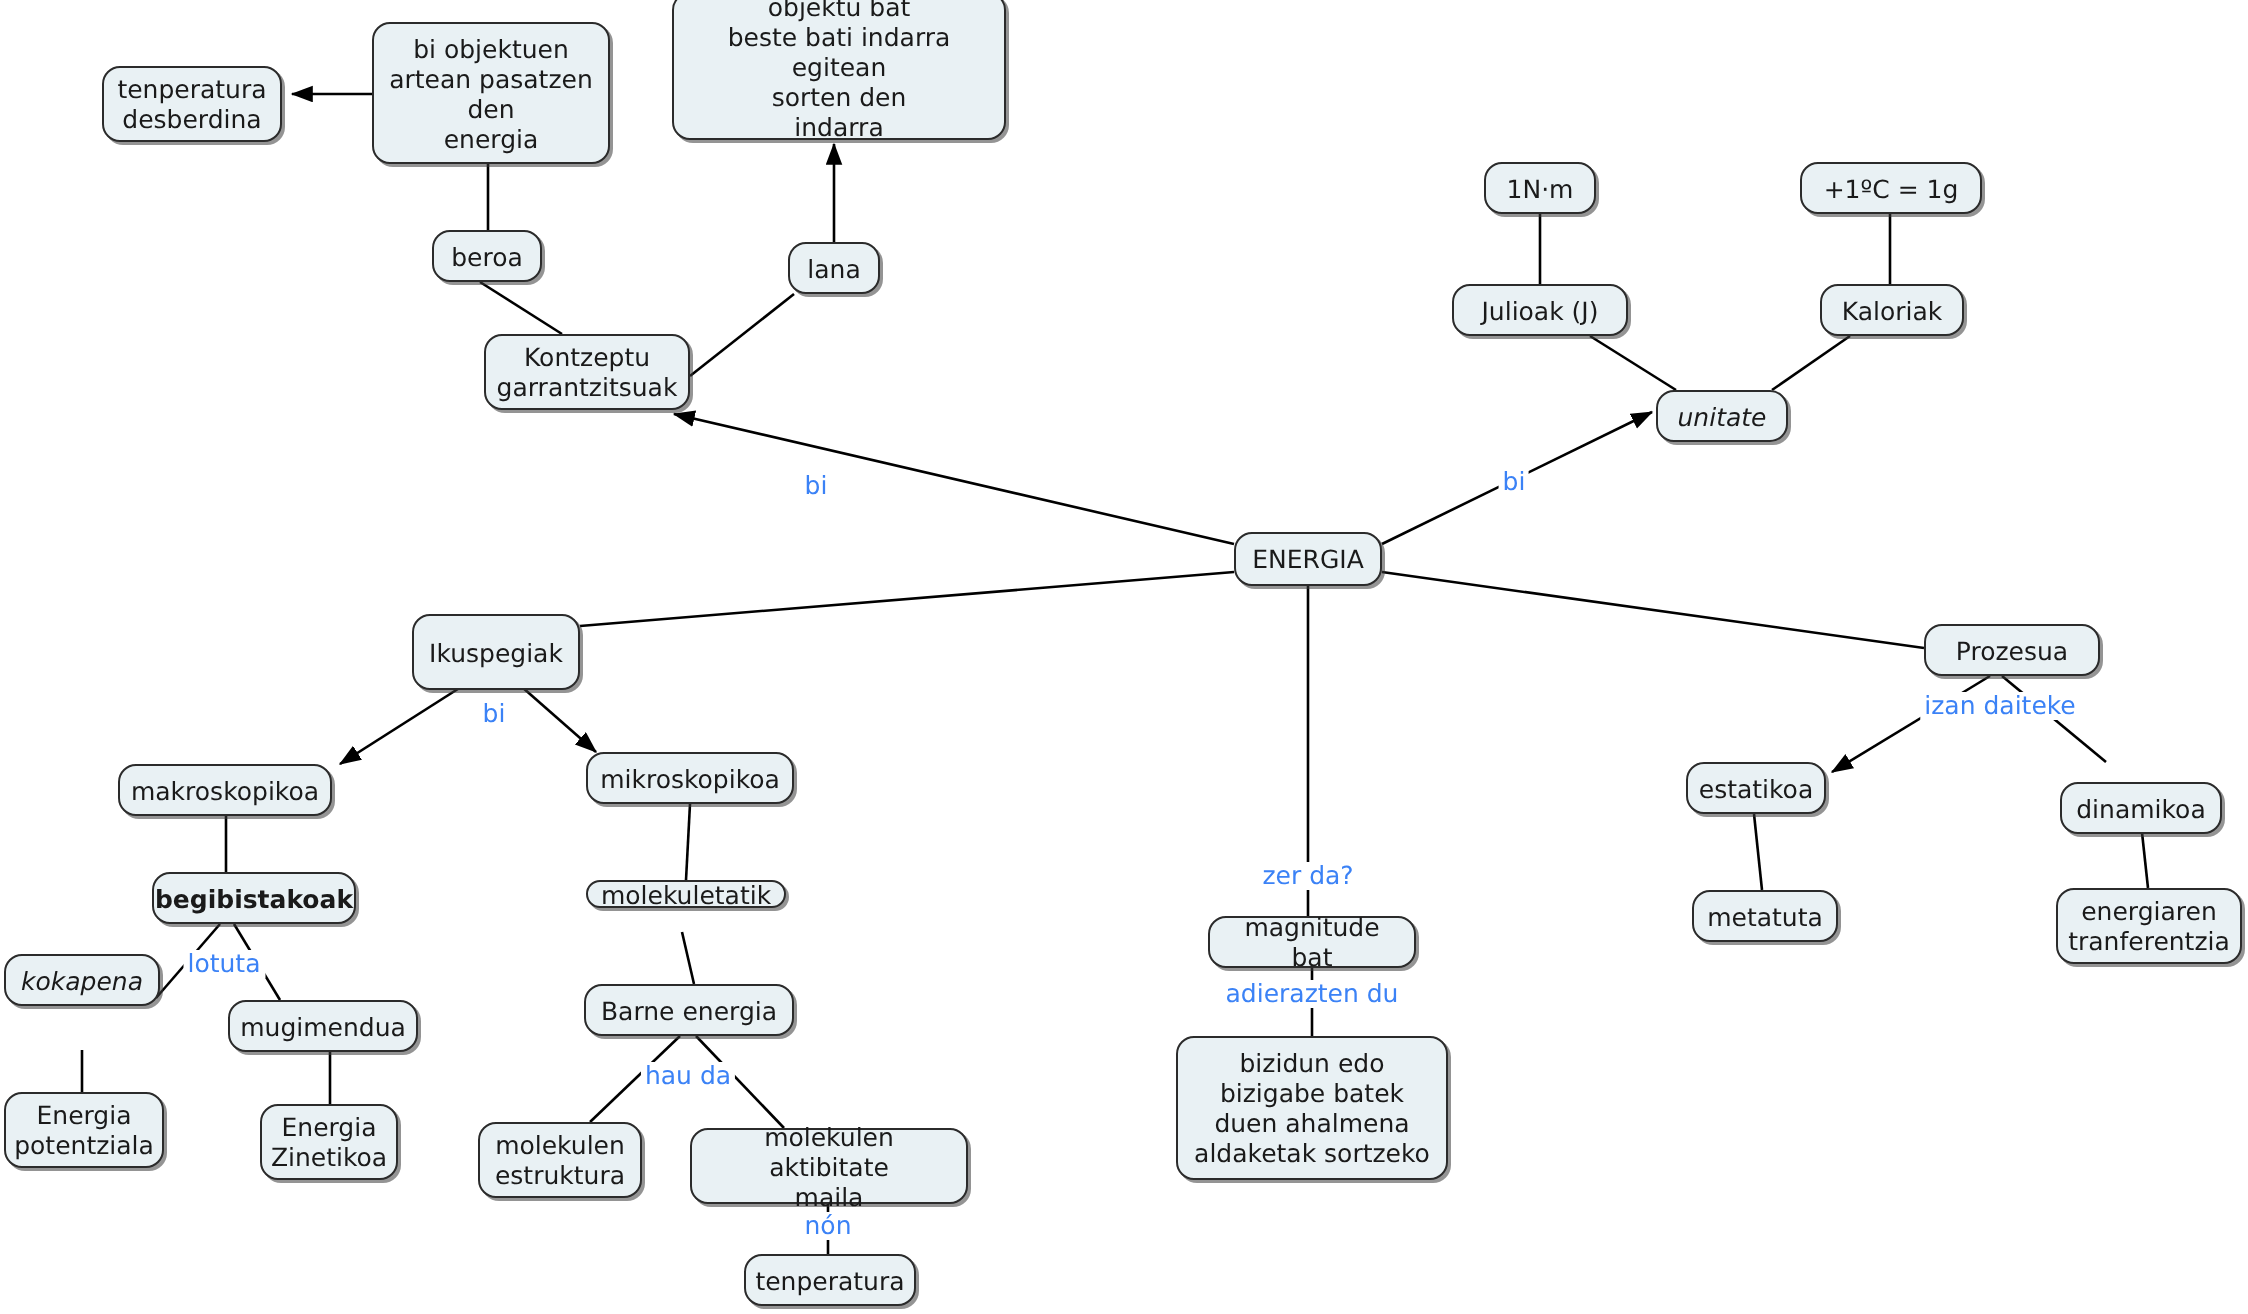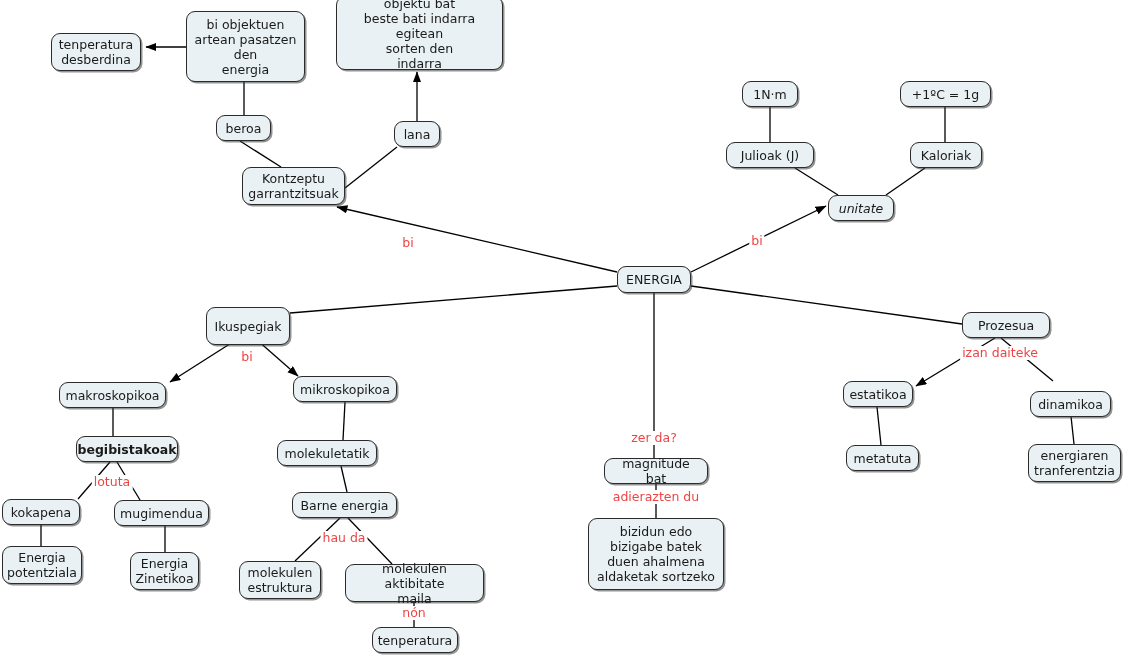--- a/index.html
+++ b/index.html
@@ -43,21 +43,21 @@
     justify-content: center;
     padding: 2px 7px;
     white-space: pre-line;
     z-index: 3;
     box-shadow: 1.5px 1.5px 0 rgba(60,60,60,0.55);
   }
   .edge-label {
     position: absolute;
     z-index: 2;
     background: #ffffff;
-    color: #ef4444;
+    color: #3b82f6;
     font-family: "DejaVu Sans", sans-serif;
     font-size: 12.5px;
     line-height: 14px;
     text-align: center;
     padding: 0 2px;
     white-space: nowrap;
     transform: translate(-50%, -50%);
   }
 </style>
 </head>
@@ -134,22 +134,22 @@
       <div class="node" style="left: 900px; top: 81px; width: 91px; height: 26px;">+1ºC = 1g</div>
       <div class="node" style="left: 726px; top: 142px; width: 88px; height: 26px;">Julioak (J)</div>
       <div class="node" style="left: 910px; top: 142px; width: 72px; height: 26px;">Kaloriak</div>
       <div class="node" style="left: 828px; top: 195px; width: 66px; height: 26px; font-style: italic;">unitate</div>
       <div class="node" style="left: 617px; top: 266px; width: 74px; height: 27px;">ENERGIA</div>
       <div class="node" style="left: 206px; top: 307px; width: 84px; height: 38px;">Ikuspegiak</div>
       <div class="node" style="left: 962px; top: 312px; width: 88px; height: 26px;">Prozesua</div>
       <div class="node" style="left: 59px; top: 382px; width: 107px; height: 26px;">makroskopikoa</div>
       <div class="node" style="left: 293px; top: 376px; width: 104px; height: 26px;">mikroskopikoa</div>
       <div class="node" style="left: 76px; top: 436px; width: 102px; height: 26px; font-weight: bold;">begibistakoak</div>
-      <div class="node" style="left: 277px; top: 440px; width: 100px; height: 26px;">molekuletatik</div>
-      <div class="node" style="left: 2px; top: 499px; width: 78px; height: 26px;">kokapena</div>
+      <div class="node" style="left: 293px; top: 440px; width: 100px; height: 14px;">molekuletatik</div>
+      <div class="node" style="left: 2px; top: 477px; width: 78px; height: 26px; font-style: italic;">kokapena</div>
       <div class="node" style="left: 114px; top: 500px; width: 95px; height: 26px;">mugimendua</div>
       <div class="node" style="left: 2px; top: 546px; width: 80px; height: 38px;">Energia
 potentziala</div>
       <div class="node" style="left: 130px; top: 552px; width: 69px; height: 38px;">Energia
 Zinetikoa</div>
       <div class="node" style="left: 292px; top: 492px; width: 105px; height: 26px;">Barne energia</div>
       <div class="node" style="left: 239px; top: 561px; width: 82px; height: 38px;">molekulen
 estruktura</div>
       <div class="node" style="left: 345px; top: 564px; width: 139px; height: 38px;">molekulen aktibitate
 maila</div>

